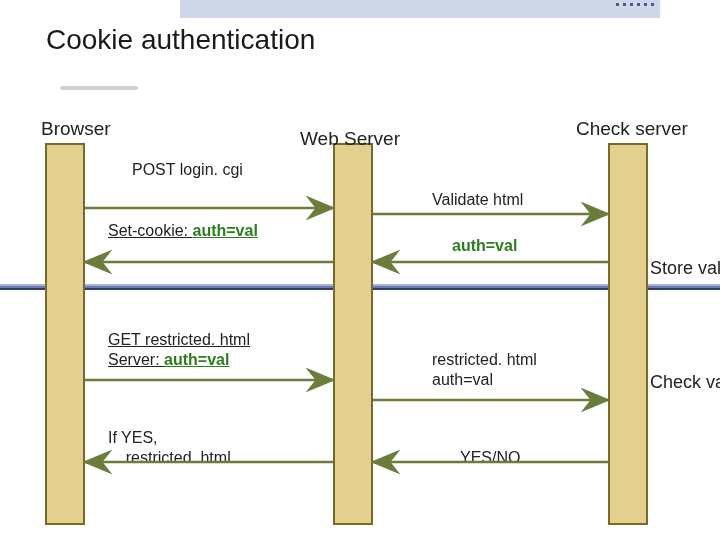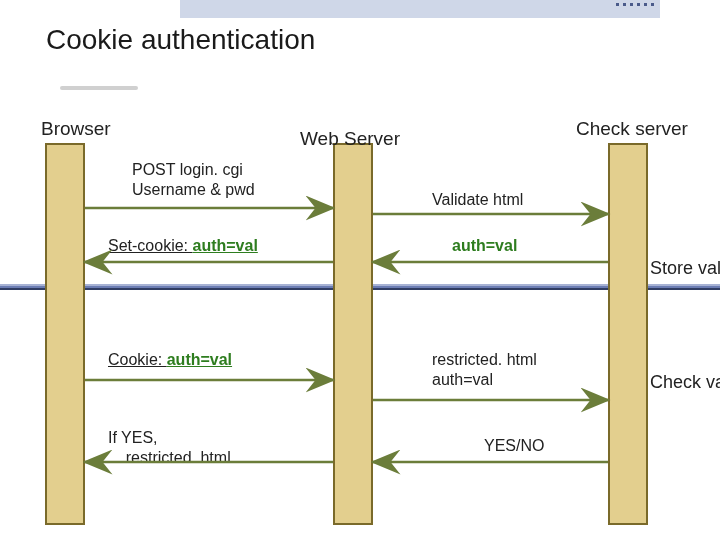--- a/index.html
+++ b/index.html
@@ -133,53 +133,52 @@
 <div class="lane lane-browser"></div>
 <div class="lane lane-web"></div>
 <div class="lane lane-auth"></div>
 
 <div class="lane-label" style="left:26px;  top:118px;margin-left:15px;">Browser</div>
 <div class="lane-label" style="left:300px; top:128px;">Web Server</div>
 <div class="lane-label" style="left:576px; top:118px;">Check server</div>
 
 <div class="msg" style="left:132px; top:160px;">
   <span>POST login. cgi</span><br>
-  <span>Username &amp; pwd</span>
 </div>
 
 <div class="msg" style="left:432px; top:190px;">Validate html</div>
 
-<div class="msg" style="left:108px; top:236px;">
+<div class="msg" style="left:108px; top:221px;">
   <span class="ul">Set-cookie: </span><span class="emph ul">auth=val</span>
 </div>
 
 <div class="msg" style="left:452px; top:236px;">
   <span class="emph">auth=val</span>
 </div>
 
 <div class="note" style="left:650px; top:258px;">Store val</div>
 
 <div class="msg" style="left:108px; top:330px;">
-  <br>
-  <span class="ul">Cookie: </span><span class="emph ul">auth=val</span>
+  <span class="ul">GET restricted. html</span><br>
+  <span class="ul">Server: </span><span class="emph ul">auth=val</span>
 </div>
 
 <div class="msg" style="left:432px; top:350px;">
   <span>restricted. html</span><br>
   <span>auth=val</span>
 </div>
 
 <div class="note" style="left:650px; top:372px;">Check val</div>
 
 <div class="msg" style="left:108px; top:428px;">
   <span>If YES,</span><br>
   &nbsp;&nbsp;&nbsp;&nbsp;<span>restricted. html</span>
 </div>
 
-<div class="msg" style="left:460px; top:436px;margin-left:24px;">YES/NO</div>
+<div class="msg" style="left:460px; top:448px;">YES/NO</div>
 
 <svg class="arrows">
   <defs>
     <marker id="ah" markerWidth="12" markerHeight="10" refX="11" refY="5" orient="auto">
       <path d="M0,0 L12,5 L0,10 L4,5 Z" fill="#6b7d3a"></path>
     </marker>
   </defs>
 
   <line x1="85" y1="208" x2="333" y2="208" stroke="#6b7d3a" stroke-width="2.5" marker-end="url(#ah)"></line>
 

